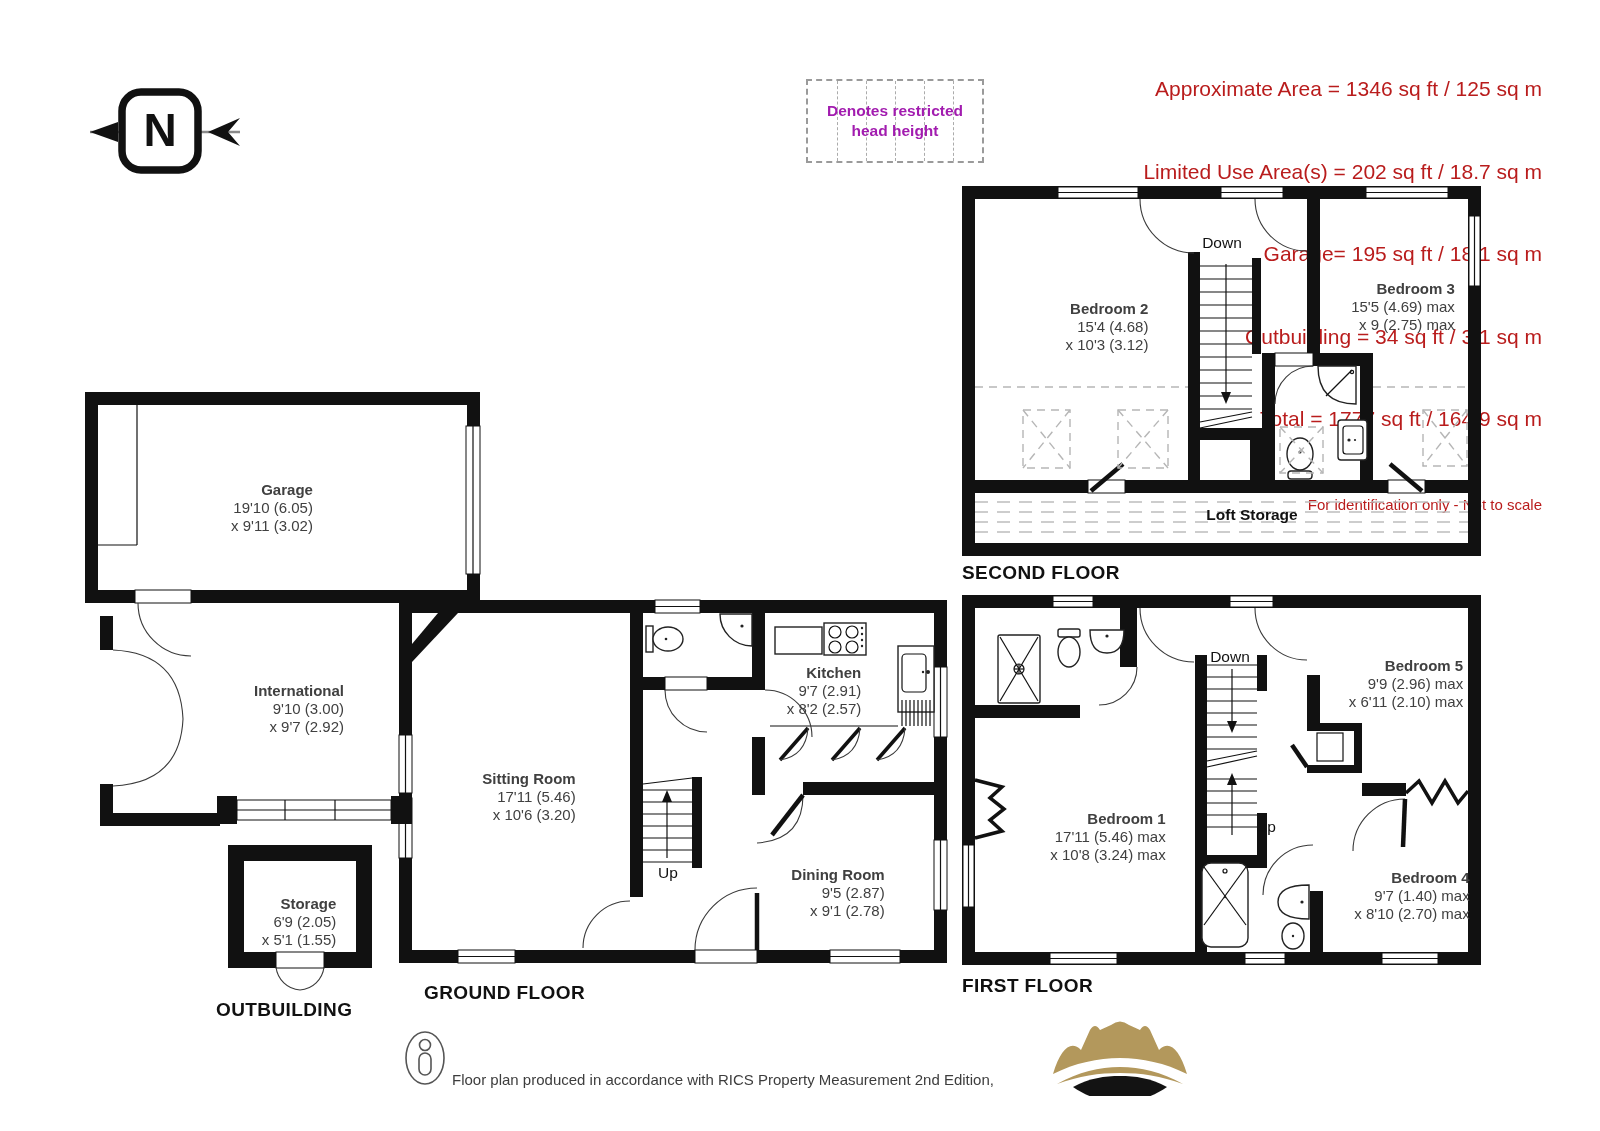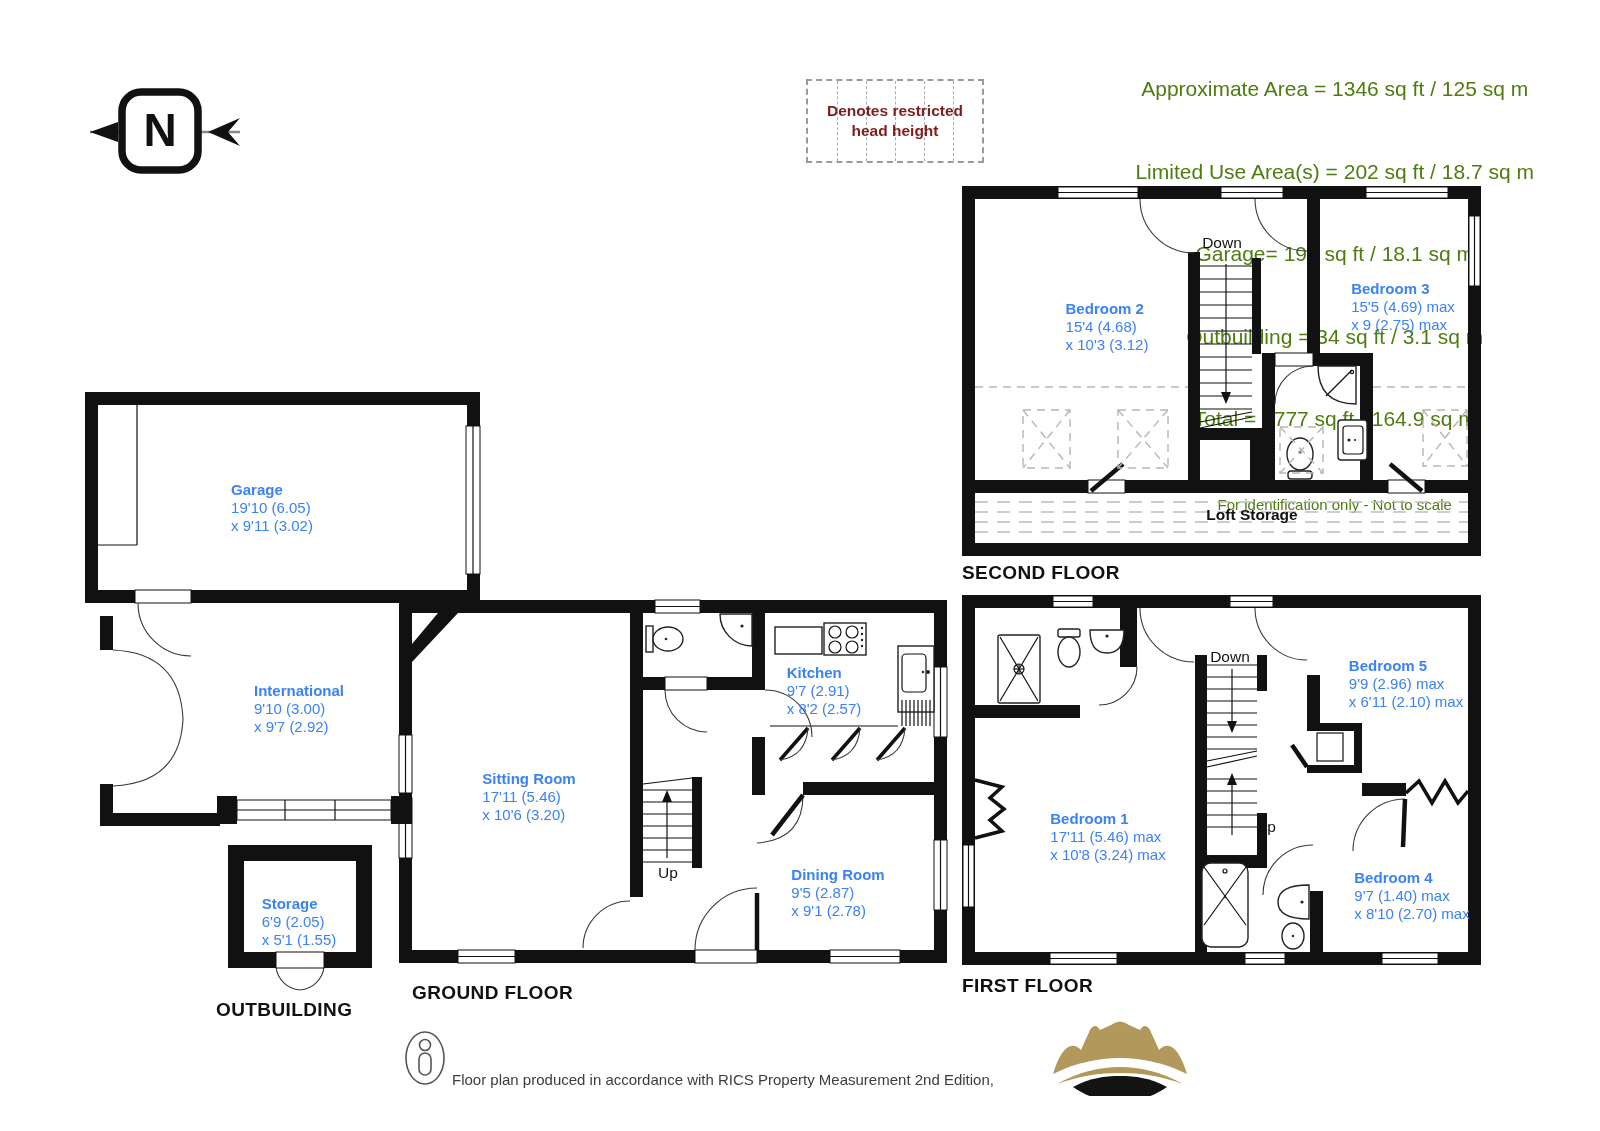--- a/index.html
+++ b/index.html
@@ -1,32 +1,32 @@
 <!DOCTYPE html>
 <html><head>
 <meta charset="utf-8">
 <style>
   html,body{margin:0;padding:0;background:#fff;}
   body{width:1600px;height:1131px;position:relative;overflow:hidden;
        font-family:"Liberation Sans", sans-serif;color:#111;}
   .abs{position:absolute;}
   
-  #area-summary{top:20px;right:66px;text-align:center;font-size:21px;line-height:27.5px;
-                color:#4d7c0f;white-space:pre-wrap;}
+  #area-summary{top:20px;right:58px;text-align:right;font-size:21px;line-height:27.5px;
+                color:#b91c1c;white-space:pre-wrap;}
   #area-note{margin-top:3px;font-size:15px;}
   
   #legend{left:806px;top:79px;width:178px;height:84px;border:2px dashed #9a9a9a;box-sizing:border-box;}
   #legend .col{position:absolute;top:0;bottom:0;border-left:1px dashed #ababab;}
   #legend .txt{position:absolute;left:0;right:0;top:20px;text-align:center;
-               font-weight:bold;font-size:15.5px;line-height:20px;color:#7f1d1d;}
+               font-weight:bold;font-size:15.5px;line-height:20px;color:#a21caf;}
   
   #compass-n{left:160px;top:103px;transform:translateX(-50%);font-size:46px;font-weight:bold;}
   
-  .room{position:absolute;transform:translateX(-50%);text-align:left;font-size:15px;
-        line-height:18px;white-space:nowrap;color:#3b82f6;}
+  .room{position:absolute;transform:translateX(-50%);text-align:right;font-size:15px;
+        line-height:18px;white-space:nowrap;color:#404040;}
   .room .nm{font-weight:bold;}
   .stair-label{position:absolute;transform:translateX(-50%);font-weight:normal;font-size:15.5px;}
   .floor-title{position:absolute;font-weight:bold;font-size:19px;letter-spacing:.4px;}
   .loft-label{position:absolute;transform:translateX(-50%);font-weight:bold;font-size:15.5px;}
   
   svg .wall{fill:#111;}
   svg .thin{fill:none;stroke:#111;stroke-width:1.2;}
   svg .thin2{fill:none;stroke:#111;stroke-width:3.5;}
   svg .door{fill:none;stroke:#3a3a3a;stroke-width:1.1;}
   svg .leaf{stroke:#111;stroke-width:4.5;}
@@ -425,21 +425,21 @@
 <div class="room" style="left:1403px;top:280px">
   <div class="nm">Bedroom 3</div>
   <div>15'5 (4.69) max</div>
   <div>x 9 (2.75) max</div>
 </div>
 <div class="stair-label" style="left:1222px;top:234px">Down</div>
 <div class="loft-label" style="left:1252px;top:506px">Loft Storage</div>
 
 <div class="floor-title" style="left:962px;top:562px">SECOND FLOOR</div>
 <div class="floor-title" style="left:962px;top:975px">FIRST FLOOR</div>
-<div class="floor-title" style="left:412px;top:982px">GROUND FLOOR</div>
+<div class="floor-title" style="left:424px;top:982px">GROUND FLOOR</div>
 <div class="floor-title" style="left:216px;top:999px">OUTBUILDING</div>
 
 <svg class="abs" style="left:404px;top:1030px" width="42" height="56" viewBox="0 0 42 56">
   <ellipse cx="21" cy="28" rx="19" ry="26" fill="none" stroke="#555" stroke-width="1.6"></ellipse>
   <circle cx="21" cy="15" r="5.5" fill="none" stroke="#555" stroke-width="1.6"></circle>
   <rect x="15" y="23" width="12" height="22" rx="6" fill="none" stroke="#555" stroke-width="1.6"></rect>
 </svg>
 <div class="abs" id="footer-text">
   <div>Floor plan produced in accordance with RICS Property Measurement 2nd Edition,</div>
   <div class="row2"><span>Incorporating International Property Measurement Standards (IPMS2 Residential).</span><span id="copyright">© nichecom 2025.</span></div>

